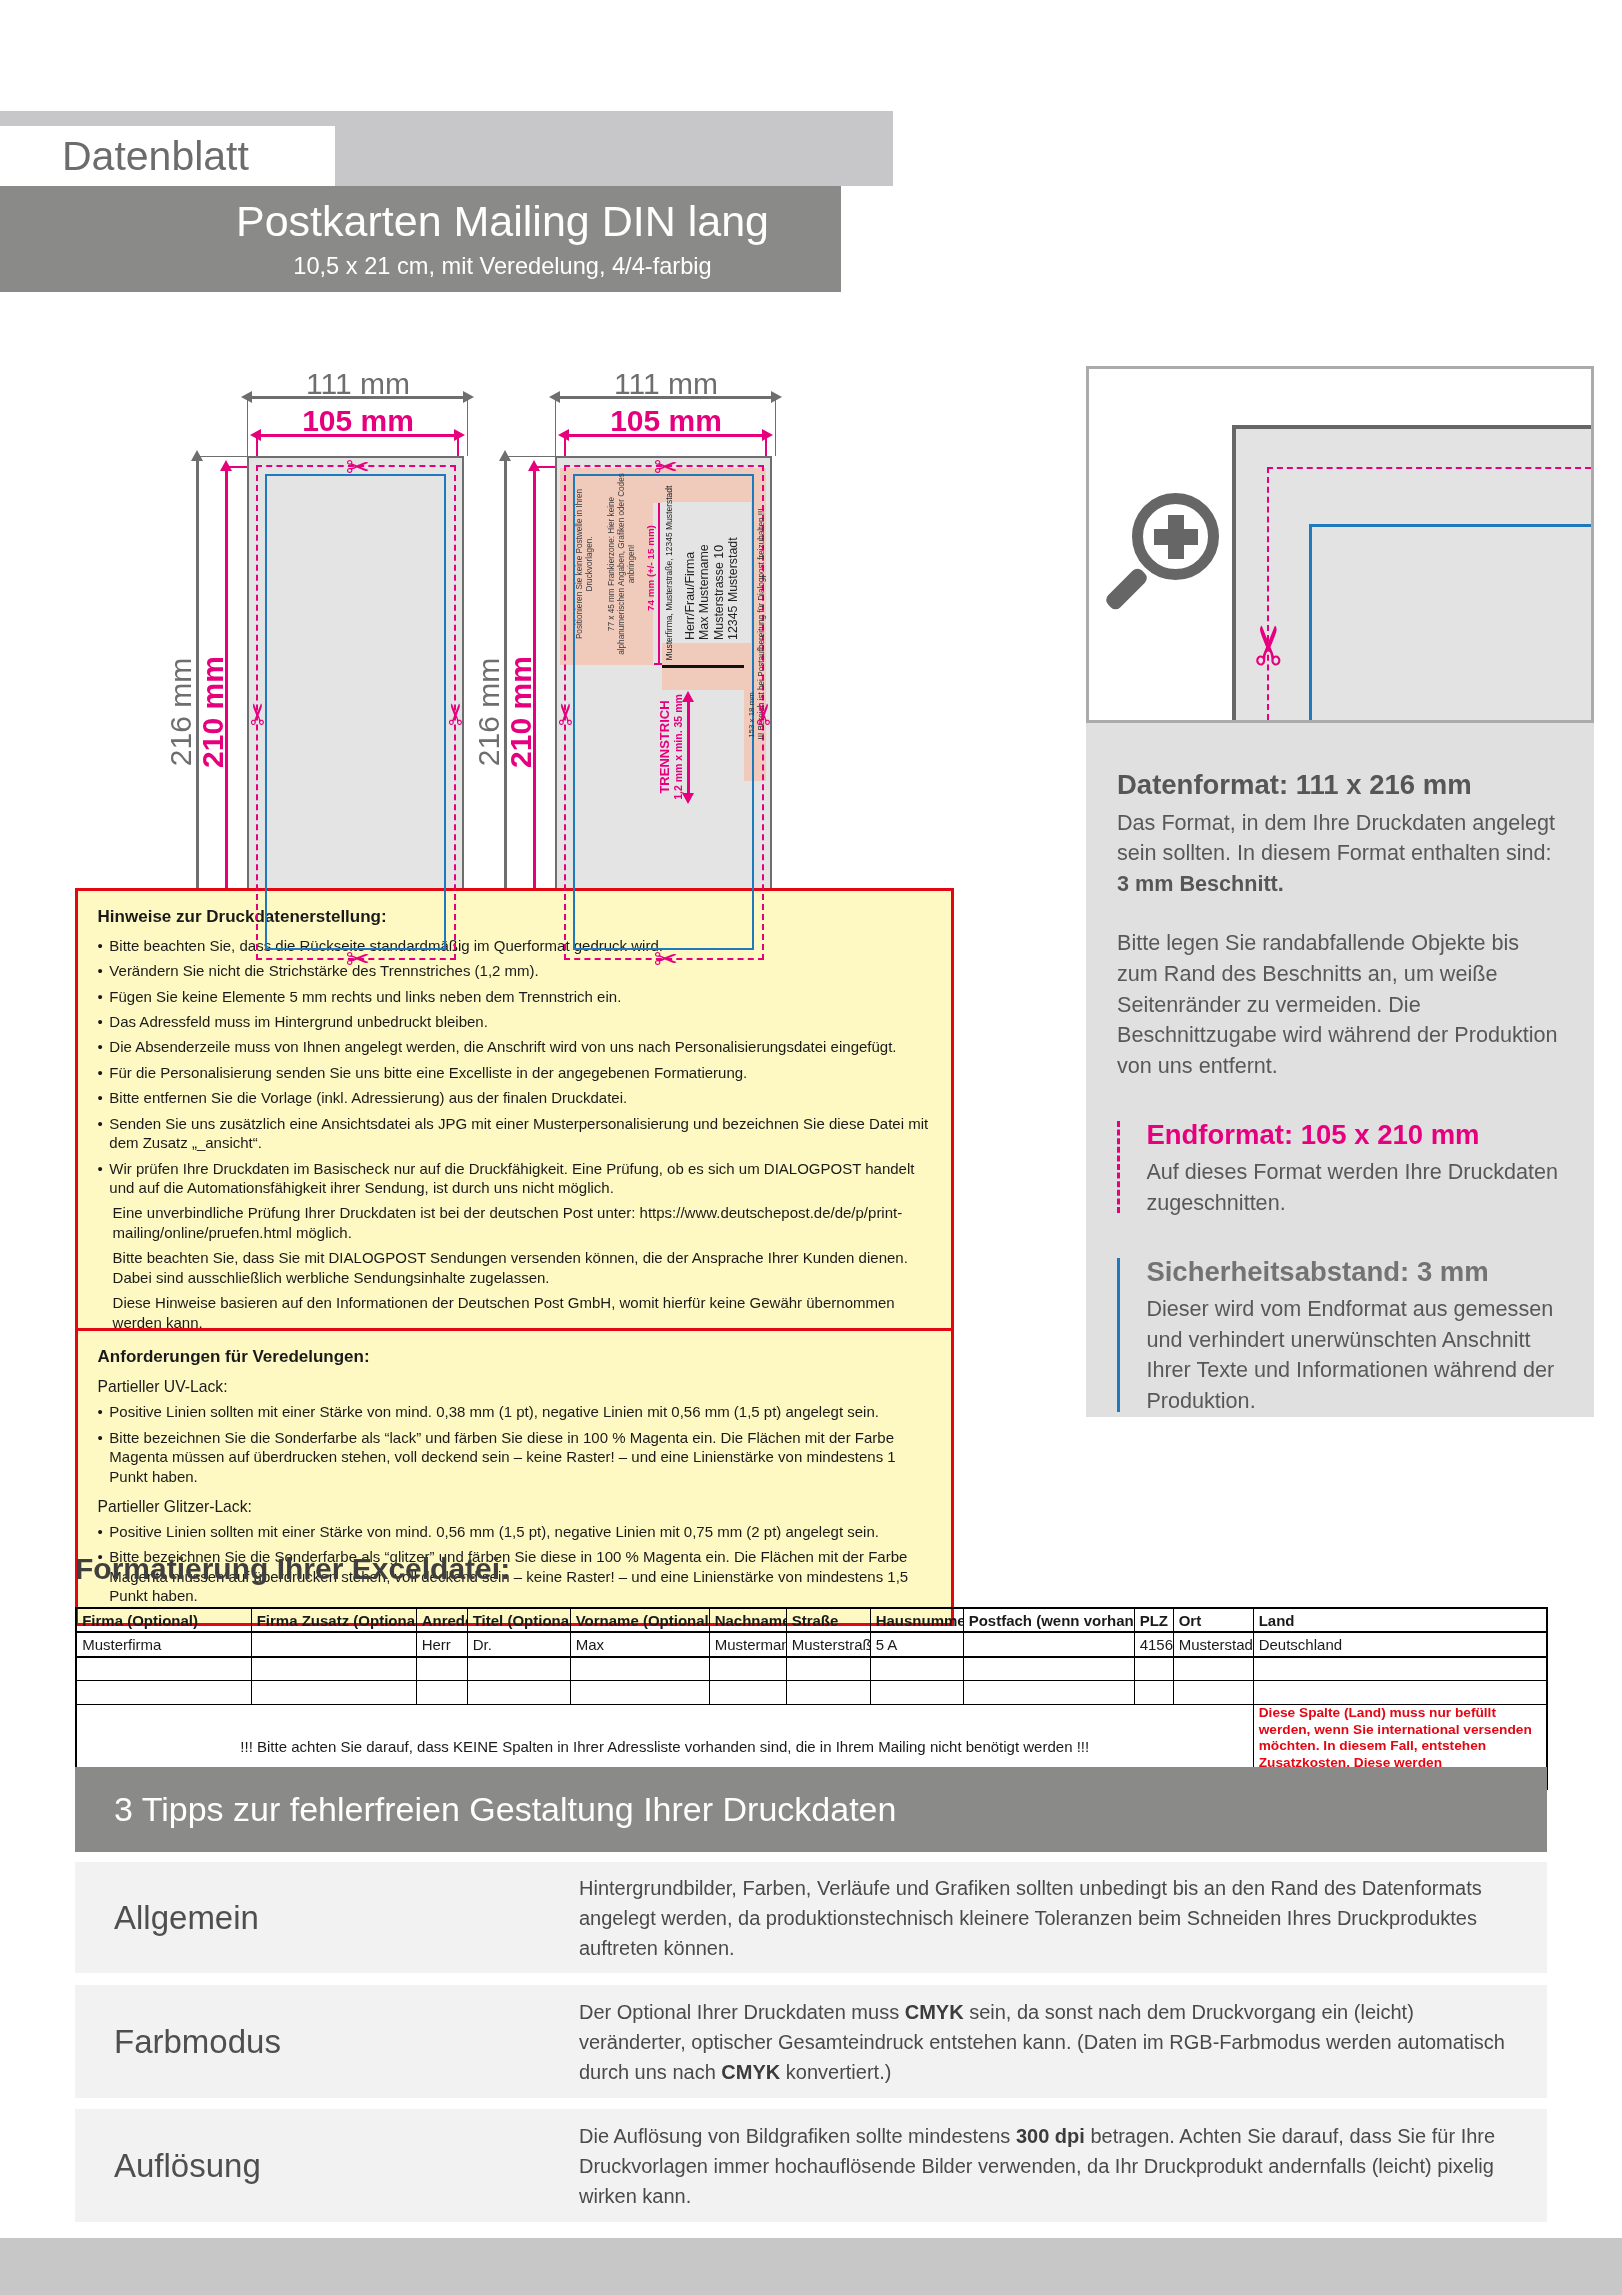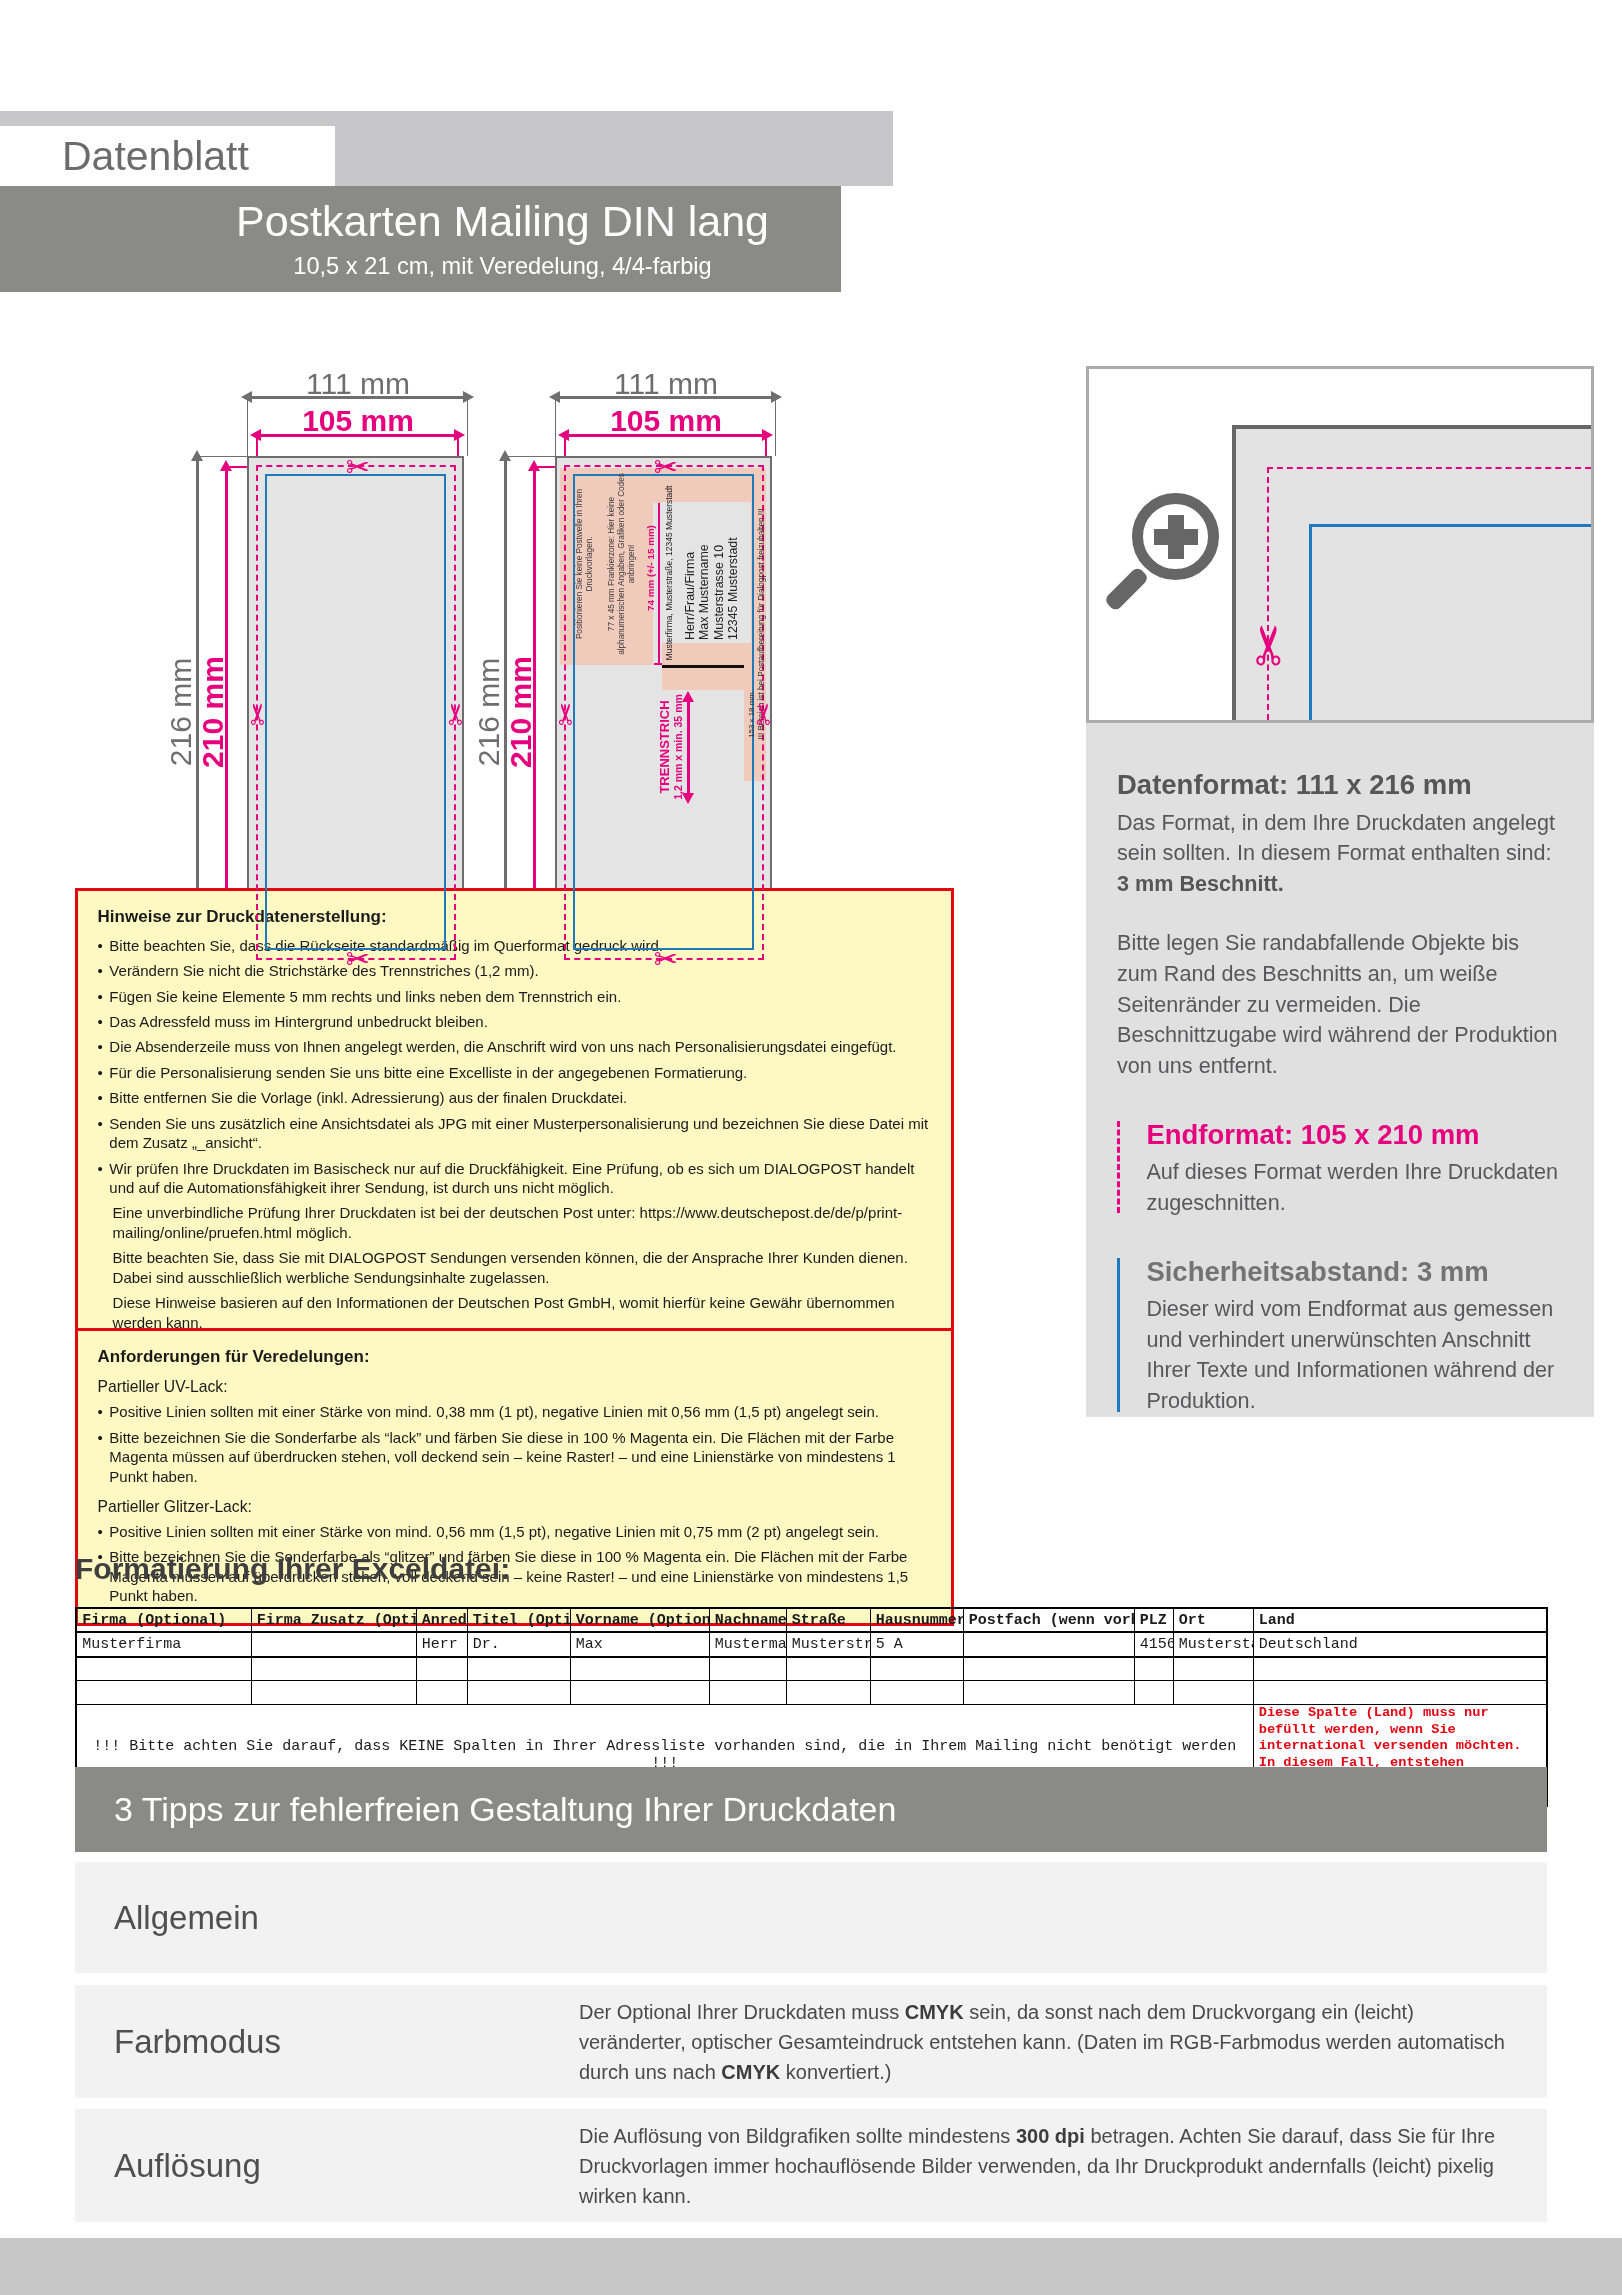--- a/index.html
+++ b/index.html
@@ -74,21 +74,21 @@
   .nrow{display:flex;gap:6.5px;font-size:15px;line-height:1.3;margin-top:5.9px;color:#1a1a1a;}
   .nrow .blt{flex:0 0 auto;}
   .nrow.nob{padding-left:15px;}
   .vsub{font-size:15.7px;margin-top:11.8px;}
 
   
   .xhead{position:absolute;left:75px;top:1552px;font-size:30px;font-weight:bold;color:#3f3f3f;}
   .xtable{position:absolute;left:75px;top:1607px;}
   table{border-collapse:collapse;table-layout:fixed;width:1472px;border:2.6px solid #000;}
   th,td{border:1.3px solid #000;height:21px;padding:0.7px 5.2px;font-size:15px;text-align:left;
-        overflow:hidden;white-space:nowrap;font-family:Liberation Mono, monospace;}
+        overflow:hidden;white-space:nowrap;}
   th{border-bottom:2.6px solid #000;}
   tr.filled td{border-bottom:2px solid #000;}
   td.cnote{white-space:normal;text-align:center;font-size:15px;height:63px;}
   td.land-note{white-space:normal;vertical-align:top;color:#e30613;font-weight:bold;font-size:13.7px;line-height:1.2;height:63px;}
 
   
   .tips-banner{position:absolute;left:75px;top:1767px;width:1472px;height:85px;background:#8a8a88;
                color:#fff;font-size:34px;line-height:85px;padding-left:39px;box-sizing:border-box;}
   .tip-row{position:absolute;left:75px;width:1472px;background:#f2f2f2;}
   .tip-label{position:absolute;left:39px;top:0;bottom:0;display:flex;align-items:center;
@@ -396,20 +396,23 @@
           <td class="land-note">Diese Spalte (Land) muss nur befüllt werden, wenn Sie international versenden möchten. In diesem Fall, entstehen Zusatzkosten. Diese werden nachberechnet.</td>
         </tr>
       </tbody>
     </table>
   </div>
 
   <div class="tips-banner">3 Tipps zur fehlerfreien Gestaltung Ihrer Druckdaten</div>
 
   <div class="tip-row" style="top:1862px;height:111px">
     <div class="tip-label">Allgemein</div>
+    <div class="tip-text">
+        <span><span>Hintergrundbilder, Farben, Verläufe und Grafiken sollten unbedingt bis an den Rand des Datenformats angelegt werden, da produktionstechnisch kleinere Toleranzen beim Schneiden Ihres Druckproduktes auftreten können.</span></span>
+      </div>
   </div>
   <div class="tip-row" style="top:1985px;height:113px">
     <div class="tip-label">Farbmodus</div>
     <div class="tip-text">
         <span><span>Der Optional Ihrer Druckdaten muss </span><b>CMYK</b><span> sein, da sonst nach dem Druckvorgang ein (leicht) veränderter, optischer Gesamteindruck entstehen kann. (Daten im RGB-Farbmodus werden automatisch durch uns nach </span><b>CMYK</b><span> konvertiert.)</span></span>
       </div>
   </div>
   <div class="tip-row" style="top:2109px;height:113px">
     <div class="tip-label">Auflösung</div>
     <div class="tip-text">

